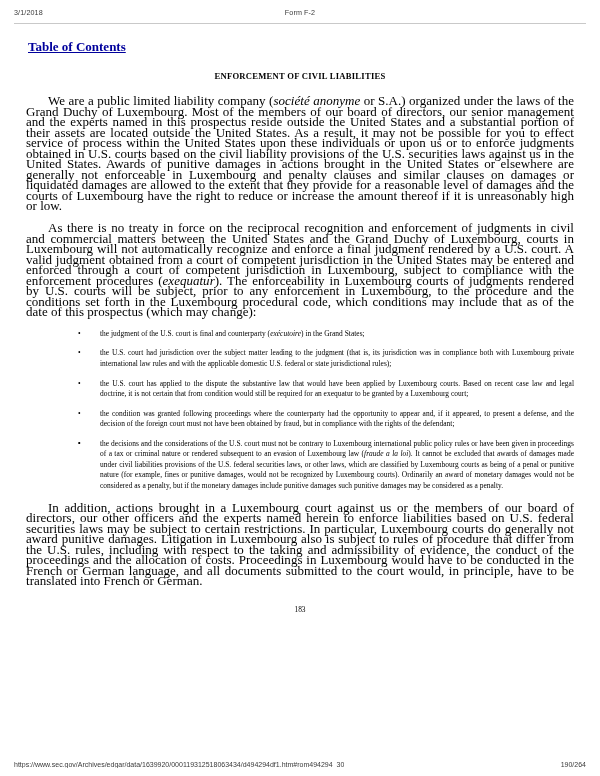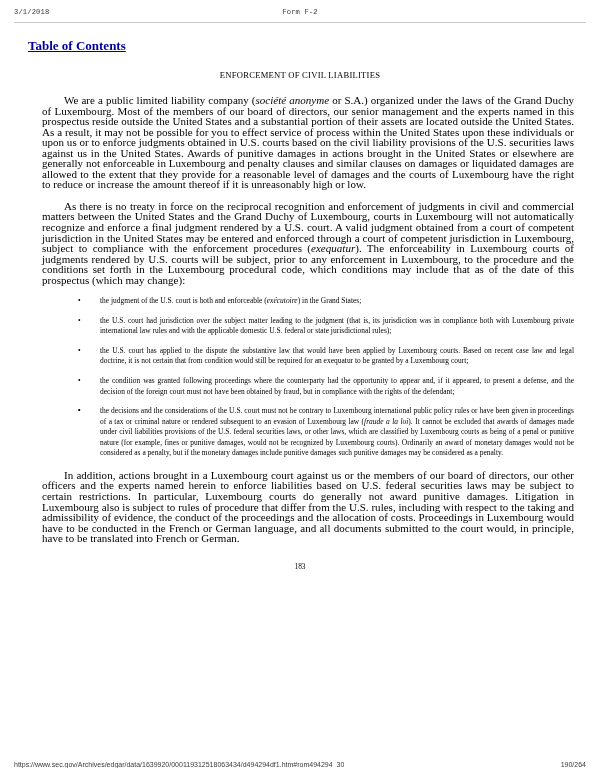--- a/index.html
+++ b/index.html
@@ -16,21 +16,21 @@
     position: relative;
     overflow: hidden;
   }
 
   
   .print-header {
     display: flex;
     align-items: center;
     justify-content: space-between;
     padding: 8px 14px 0 14px;
-    font-family: Liberation Mono, monospace;
+    font-family: Liberation Sans, sans-serif;
     font-size: 7.2px;
     color: #3a3a3a;
     letter-spacing: 0.1px;
   }
   .print-header .ph-left { flex: 0 0 auto; }
   .print-header .ph-center {
     position: absolute;
     left: 0; right: 0;
     text-align: center;
     font-size: 7.2px;
@@ -58,32 +58,32 @@
     font-weight: bold;
     color: #00009c;
     text-decoration: underline;
     margin-left: 2px;
     cursor: pointer;
   }
 
   .doc-title {
     text-align: center;
     font-size: 8.6px;
-    font-weight: normal;
+    font-weight: bold;
     letter-spacing: 0.25px;
     margin-top: 16px;
     margin-bottom: 0;
   }
 
   p.para {
-    font-size: 11px;
+    font-size: 13px;
     line-height: 10.55px;
     text-align: justify;
     text-indent: 22px;
-    margin: 11px 0 0 16px;
+    margin: 11px 0 0 0;
     letter-spacing: 0.02px;
   }
   p.para.first { margin-top: 15px; }
 
   .bullet-list {
     list-style: none;
     margin: 11px 0 0 0;
     padding: 0;
   }
   .bullet-list li {
@@ -149,21 +149,21 @@
   <a class="toc-link" href="#">Table of Contents</a>
 
   <h1 class="doc-title">ENFORCEMENT OF CIVIL LIABILITIES</h1>
 
   <p class="para first"><span>We are a public limited liability company (</span><i>société anonyme</i><span> or S.A.) organized under the laws of the Grand Duchy of Luxembourg. Most of the members of our board of directors, our senior management and the experts named in this prospectus reside outside the United States and a substantial portion of their assets are located outside the United States. As a result, it may not be possible for you to effect service of process within the United States upon these individuals or upon us or to enforce judgments obtained in U.S. courts based on the civil liability provisions of the U.S. securities laws against us in the United States. Awards of punitive damages in actions brought in the United States or elsewhere are generally not enforceable in Luxembourg and penalty clauses and similar clauses on damages or liquidated damages are allowed to the extent that they provide for a reasonable level of damages and the courts of Luxembourg have the right to reduce or increase the amount thereof if it is unreasonably high or low.</span></p>
 
   <p class="para"><span>As there is no treaty in force on the reciprocal recognition and enforcement of judgments in civil and commercial matters between the United States and the Grand Duchy of Luxembourg, courts in Luxembourg will not automatically recognize and enforce a final judgment rendered by a U.S. court. A valid judgment obtained from a court of competent jurisdiction in the United States may be entered and enforced through a court of competent jurisdiction in Luxembourg, subject to compliance with the enforcement procedures (</span><i>exequatur</i><span>). The enforceability in Luxembourg courts of judgments rendered by U.S. courts will be subject, prior to any enforcement in Luxembourg, to the procedure and the conditions set forth in the Luxembourg procedural code, which conditions may include that as of the date of this prospectus (which may change):</span></p>
 
   <ul class="bullet-list">
     <li>
-      <span class="bullet">•</span><span>the judgment of the U.S. court is both and enforceable (</span><i>exécutoire</i><span>) in the Grand States;</span>
+      <span class="bullet">•</span><span>the judgment of the U.S. court is final and counterparty (</span><i>exécutoire</i><span>) in the Grand States;</span>
     </li>
     <li>
       <span class="bullet">•</span><span>the U.S. court had jurisdiction over the subject matter leading to the judgment (that is, its jurisdiction was in compliance both with Luxembourg private international law rules and with the applicable domestic U.S. federal or state jurisdictional rules);</span><i></i><span></span>
     </li>
     <li>
       <span class="bullet">•</span><span>the U.S. court has applied to the dispute the substantive law that would have been applied by Luxembourg courts. Based on recent case law and legal doctrine, it is not certain that from condition would still be required for an exequatur to be granted by a Luxembourg court;</span><i></i><span></span>
     </li>
     <li>
       <span class="bullet">•</span><span>the condition was granted following proceedings where the counterparty had the opportunity to appear and, if it appeared, to present a defense, and the decision of the foreign court must not have been obtained by fraud, but in compliance with the rights of the defendant;</span><i></i><span></span>
     </li>

